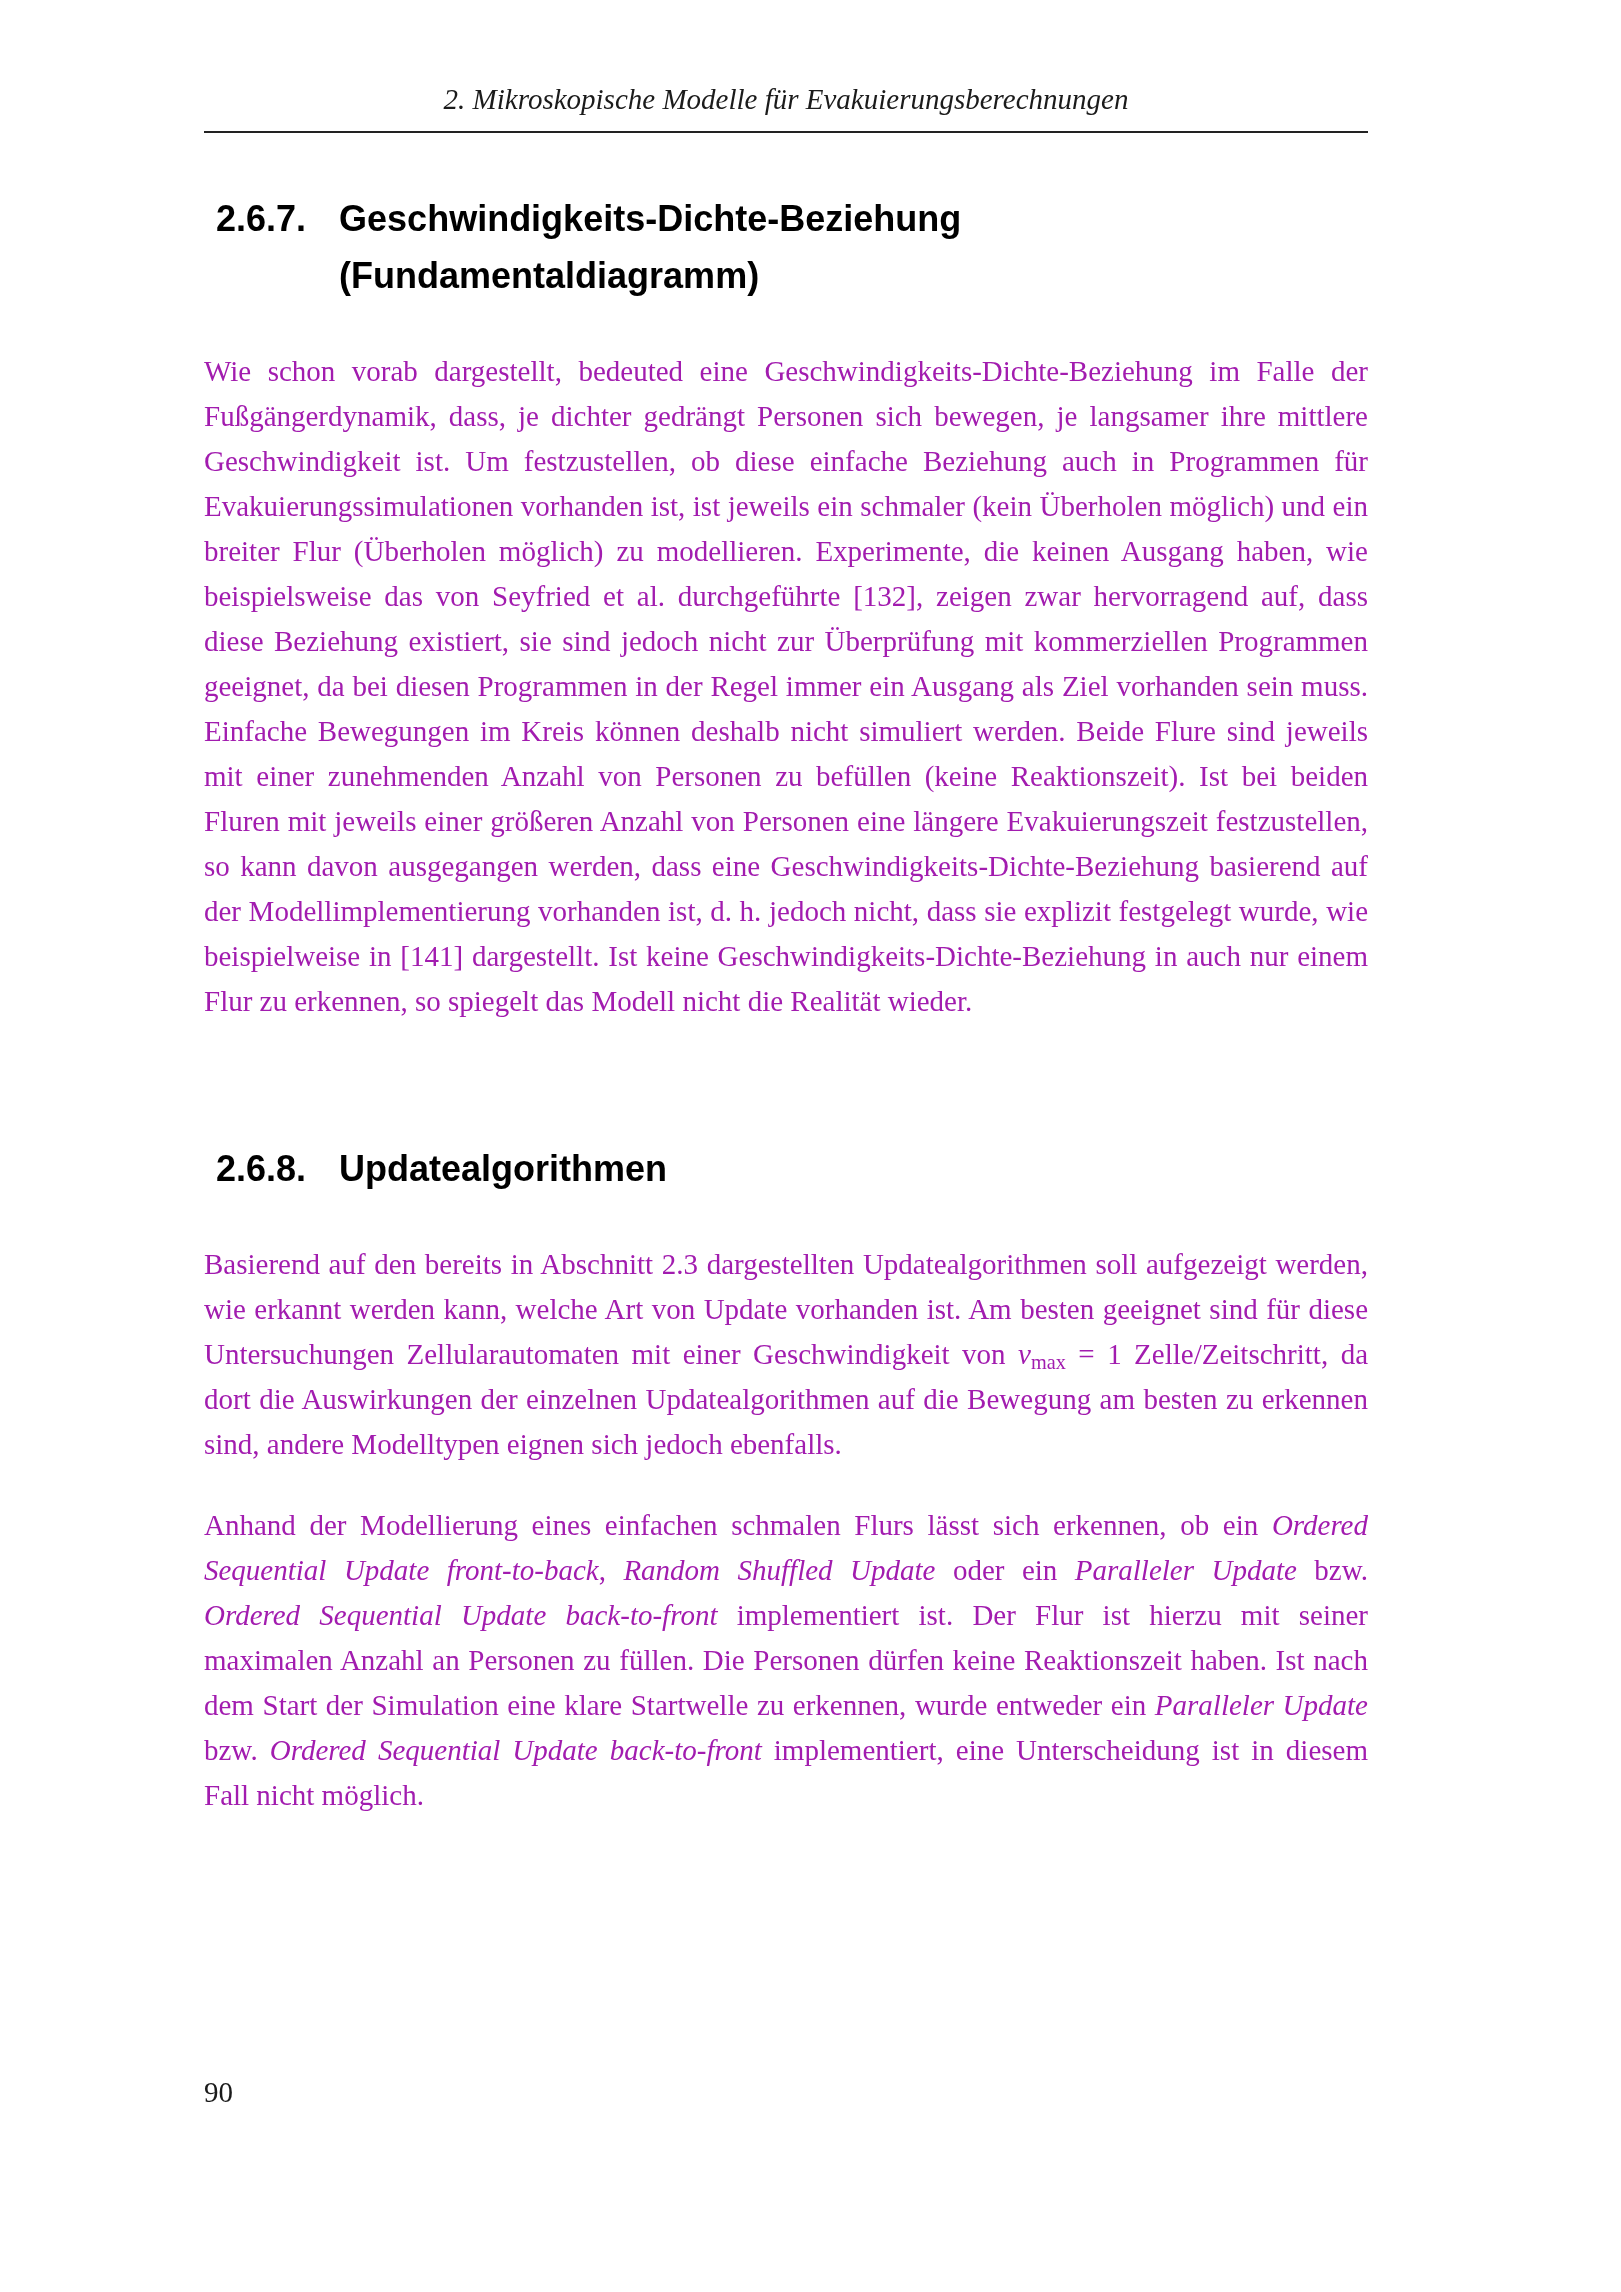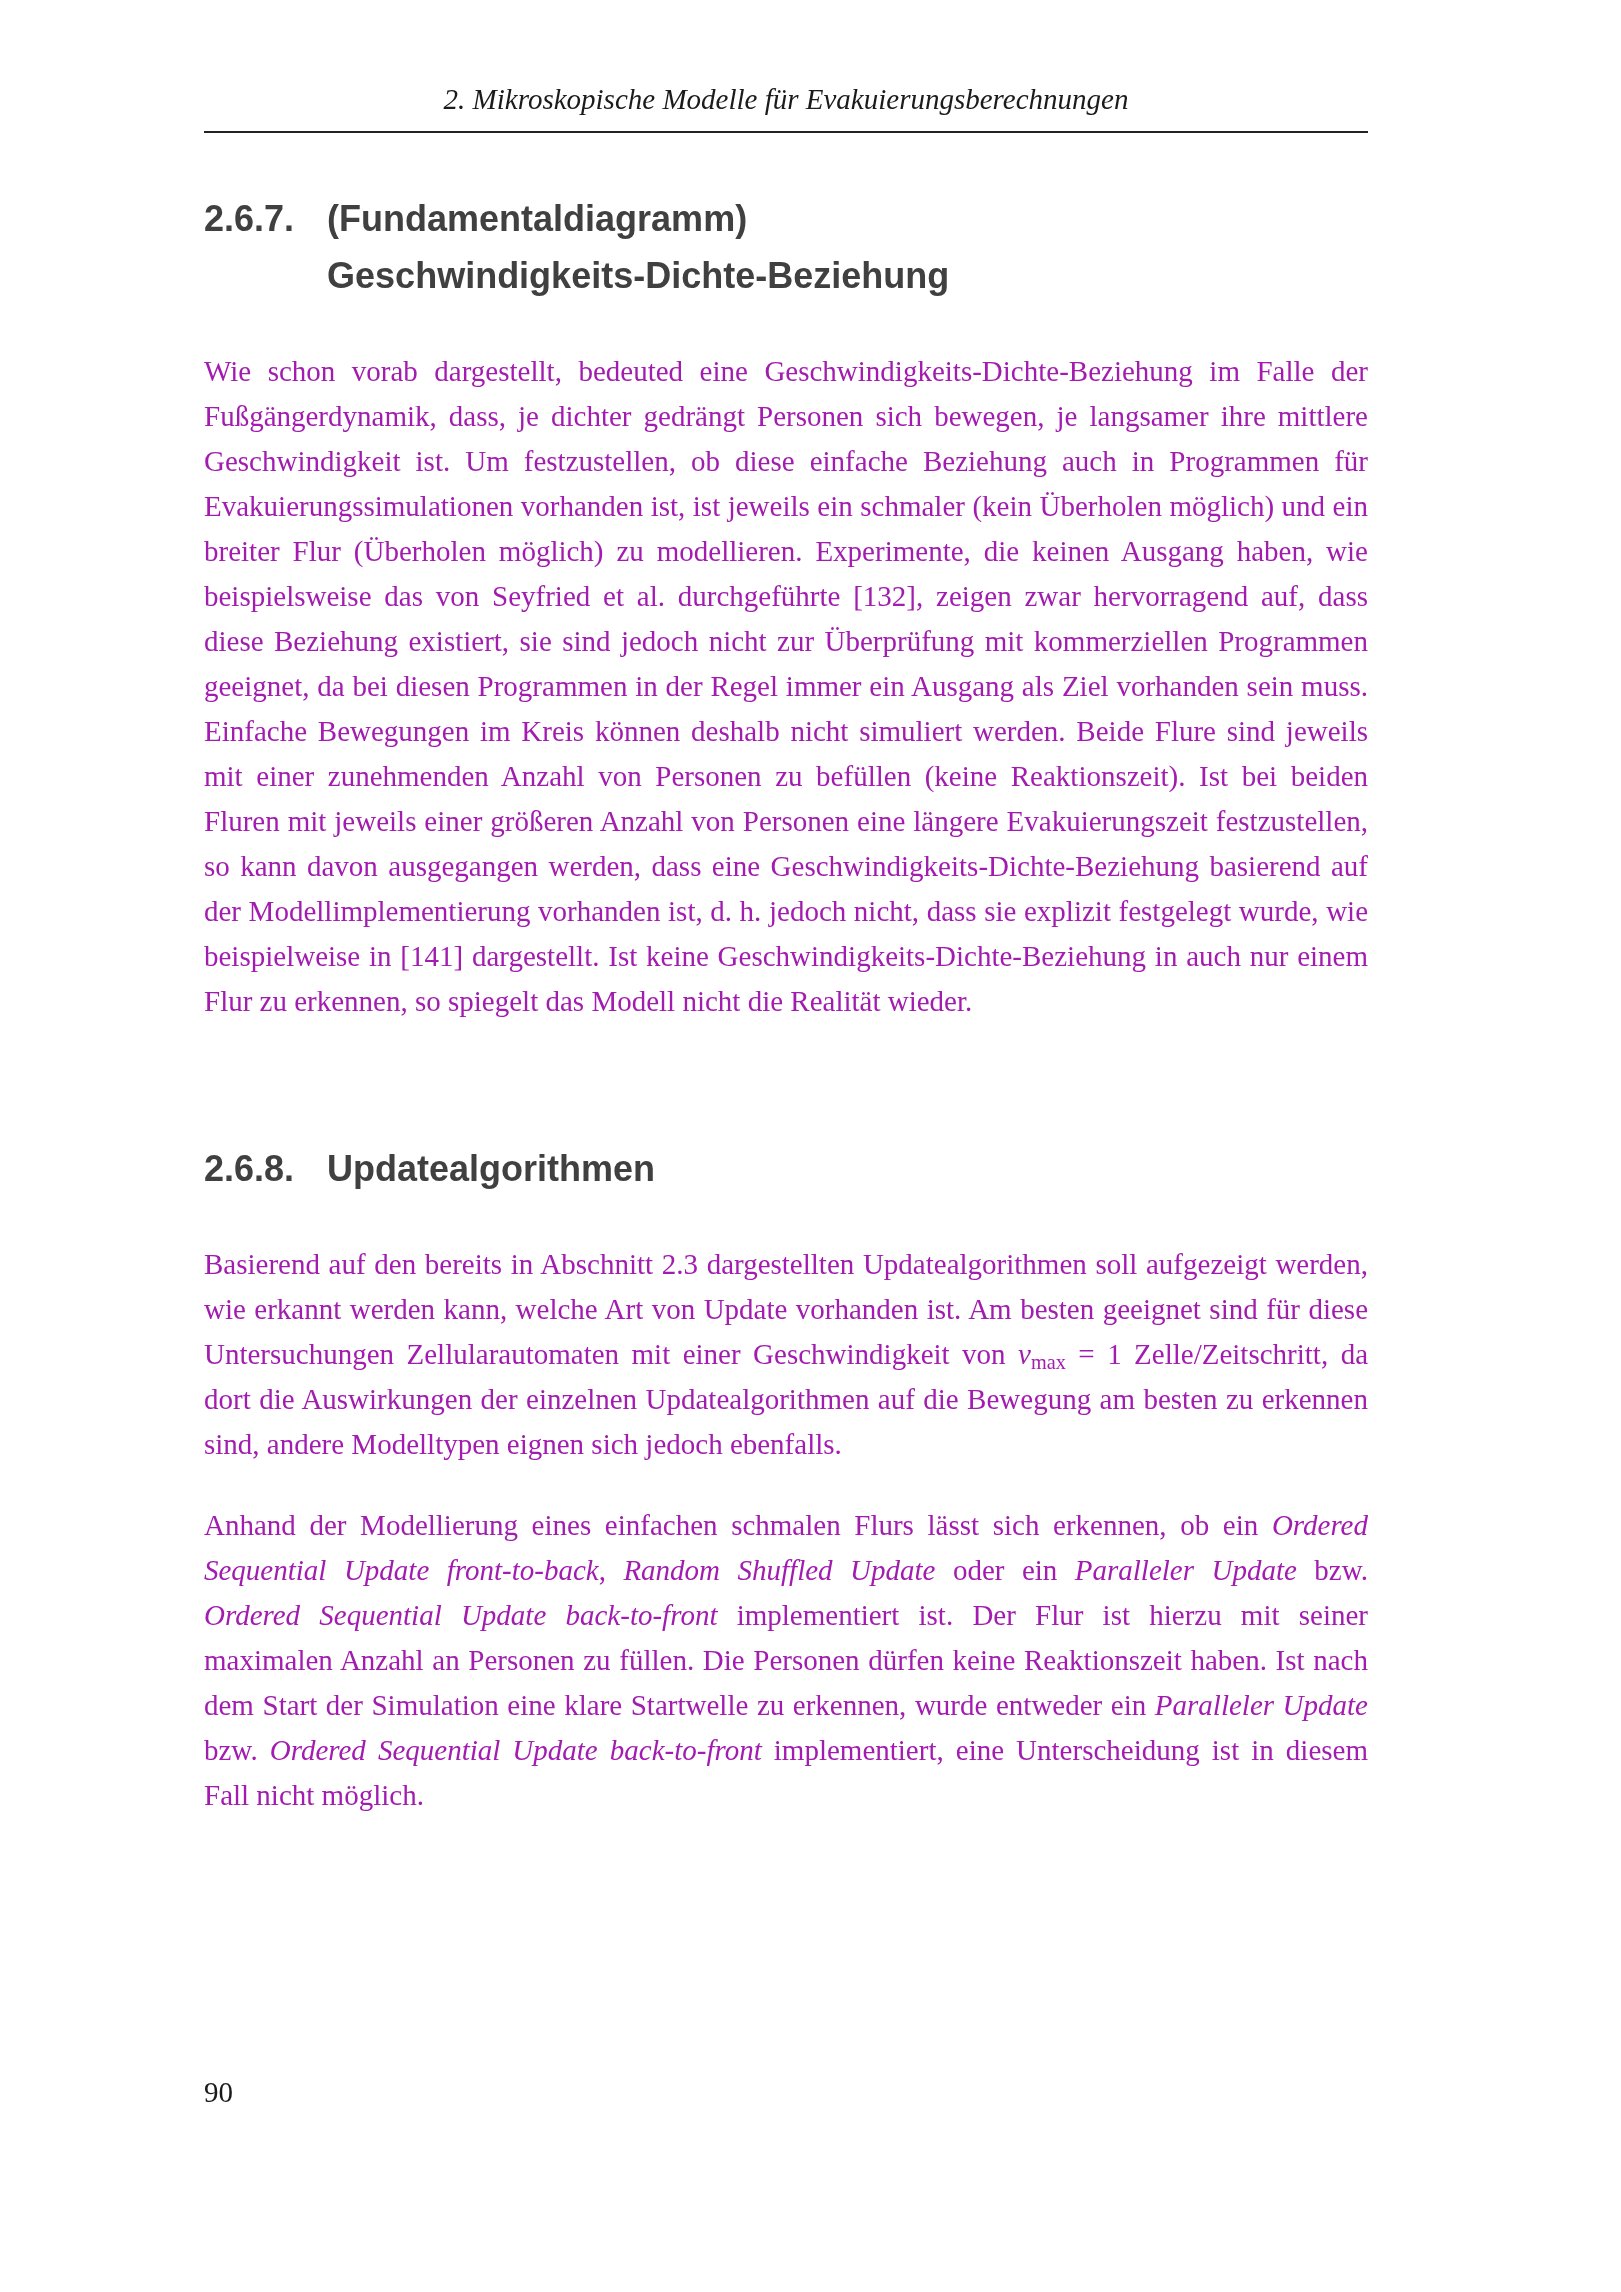--- a/index.html
+++ b/index.html
@@ -36,27 +36,27 @@
   }
   .header-rule {
     margin-top: 13.7px;
     width: 100%;
     height: 0;
     border-bottom: 2px solid #222222;
   }
   .section-heading {
     display: flex;
     align-items: flex-start;
-    margin: 0;
+    margin: 12px;
     margin-top: 57px;
     font-family: "Liberation Sans", sans-serif;
     font-weight: bold;
     font-size: 36px;
     line-height: 57px;
-    color: #404040;
+    color: #000000;
   }
   .section-heading.h268 {
     margin-top: 116px;
     align-items: center;
   }
   .sec-num {
     flex: 0 0 auto;
     margin-right: 33px;
   }
   .sec-title {
@@ -102,22 +102,22 @@
   <div class="content">
 
     <header class="running-header">
       <span>2. Mikroskopische Modelle für Evakuierungsberechnungen</span>
     </header>
     <div class="header-rule"></div>
 
     <h2 class="section-heading">
       <span class="sec-num">2.6.7.</span>
       <span class="sec-title">
+        <span class="sec-title-line">Geschwindigkeits-Dichte-Beziehung</span>
         <span class="sec-title-line">(Fundamentaldiagramm)</span>
-        <span class="sec-title-line">Geschwindigkeits-Dichte-Beziehung</span>
       </span>
     </h2>
 
     <p class="body-para"><span>Wie schon vorab dargestellt, bedeuted eine Geschwindigkeits-Dichte-Beziehung im Falle der Fußgängerdynamik, dass, je dichter gedrängt Personen sich bewegen, je langsamer ihre mittlere Geschwindigkeit ist. Um festzustellen, ob diese einfache Beziehung auch in Programmen für Evakuierungssimulationen vorhanden ist, ist jeweils ein schmaler (kein Überholen möglich) und ein breiter Flur (Überholen möglich) zu modellieren. Experimente, die keinen Ausgang haben, wie beispielsweise das von Seyfried et al. durchgeführte [132], zeigen zwar hervorragend auf, dass diese Beziehung existiert, sie sind jedoch nicht zur Überprüfung mit kommerziellen Programmen geeignet, da bei diesen Programmen in der Regel immer ein Ausgang als Ziel vorhanden sein muss. Einfache Bewegungen im Kreis können deshalb nicht simuliert werden. Beide Flure sind jeweils mit einer zunehmenden Anzahl von Personen zu befüllen (keine Reaktionszeit). Ist bei beiden Fluren mit jeweils einer größeren Anzahl von Personen eine längere Evakuierungszeit festzustellen, so kann davon ausgegangen werden, dass eine Geschwindigkeits-Dichte-Beziehung basierend auf der Modellimplementierung vorhanden ist, d. h. jedoch nicht, dass sie explizit festgelegt wurde, wie beispielweise in [141] dargestellt. Ist keine Geschwindigkeits-Dichte-Beziehung in auch nur einem Flur zu erkennen, so spiegelt das Modell nicht die Realität wieder.</span></p>
 
     <h2 class="section-heading h268">
       <span class="sec-num">2.6.8.</span>
       <span class="sec-title">
         <span class="sec-title-line">Updatealgorithmen</span>
       </span>

